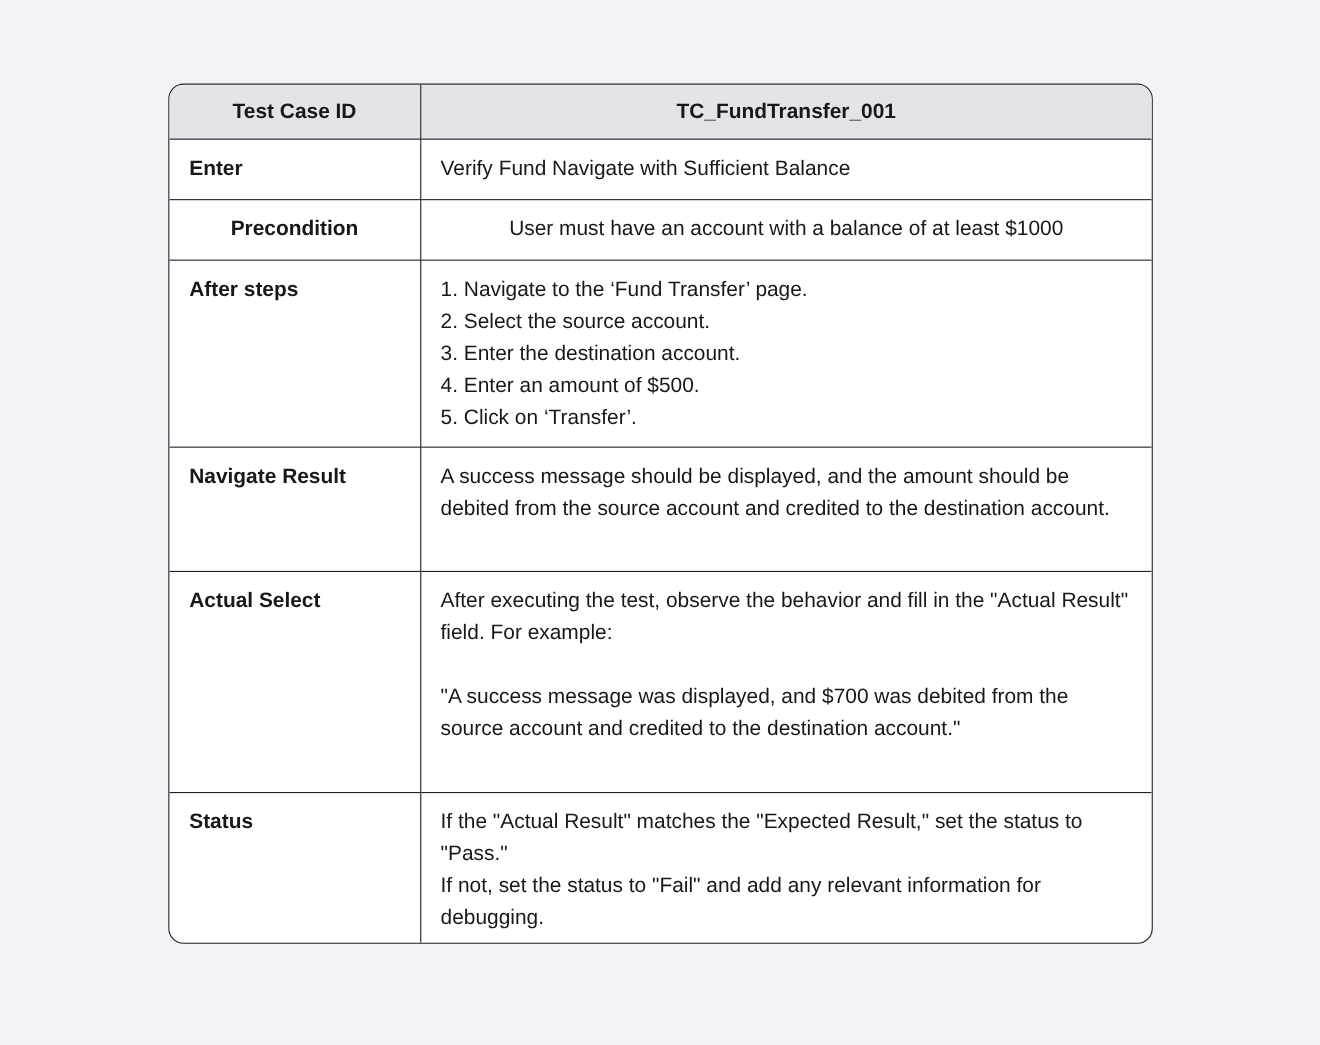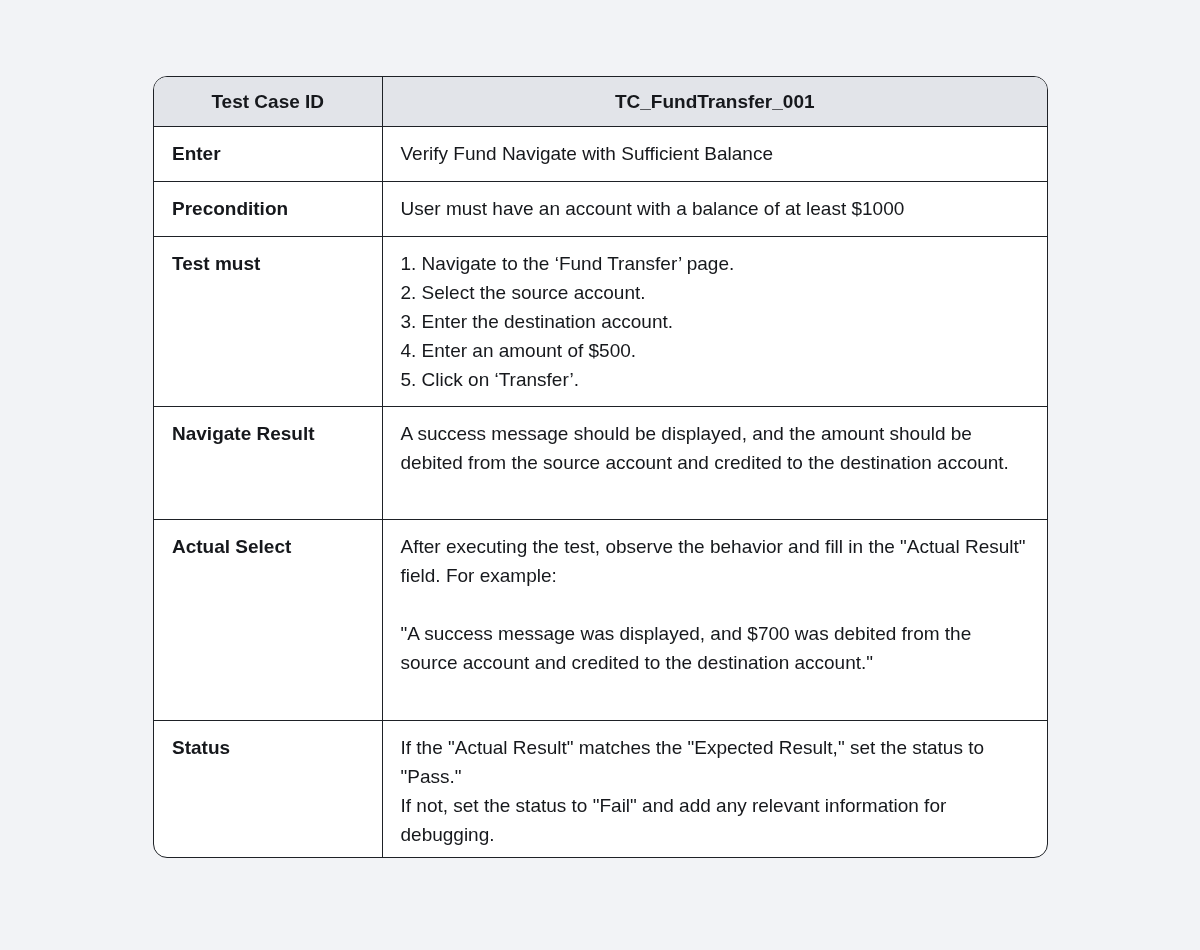--- a/index.html
+++ b/index.html
@@ -51,21 +51,21 @@
   }
   tr.header-row td {
     background: #e2e4e9;
     font-weight: bold;
     padding-top: 10px;
     padding-bottom: 10px;
     text-align: center;
   }
   tr.row-testcaseid   { height: 49px; }
   tr.row-title        { height: 55px; }
-  tr.row-precondition { height: 55px; }
+  tr.row-precondition { height: 55px; text-align: center; }
   tr.row-teststeps    { height: 168px; }
   tr.row-expected     { height: 113px; }
   tr.row-actual       { height: 201px; }
   tr.row-status       { height: 141px; }
 </style>
 </head>
 <body>
 
 <div class="table-wrap">
   <table class="testcase">
@@ -76,21 +76,21 @@
       </tr>
       <tr class="row-title">
         <td class="label-cell">Enter</td>
         <td class="value-cell">Verify Fund Navigate with Sufficient Balance</td>
       </tr>
       <tr class="row-precondition">
         <td class="label-cell">Precondition</td>
         <td class="value-cell">User must have an account with a balance of at least $1000</td>
       </tr>
       <tr class="row-teststeps">
-        <td class="label-cell">Test must</td>
+        <td class="label-cell">After steps</td>
         <td class="value-cell">1. Navigate to the ‘Fund Transfer’ page.
 2. Select the source account.
 3. Enter the destination account.
 4. Enter an amount of $500.
 5. Click on ‘Transfer’.</td>
       </tr>
       <tr class="row-expected">
         <td class="label-cell">Navigate Result</td>
         <td class="value-cell">A success message should be displayed, and the amount should be debited from the source account and credited to the destination account.</td>
       </tr>

